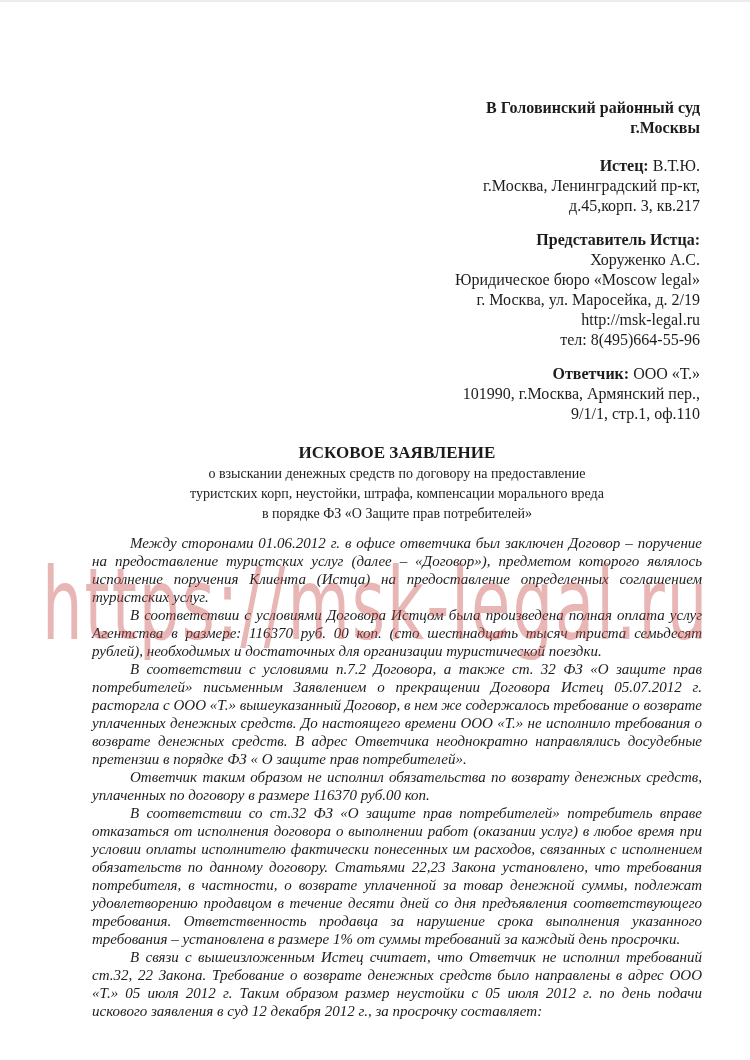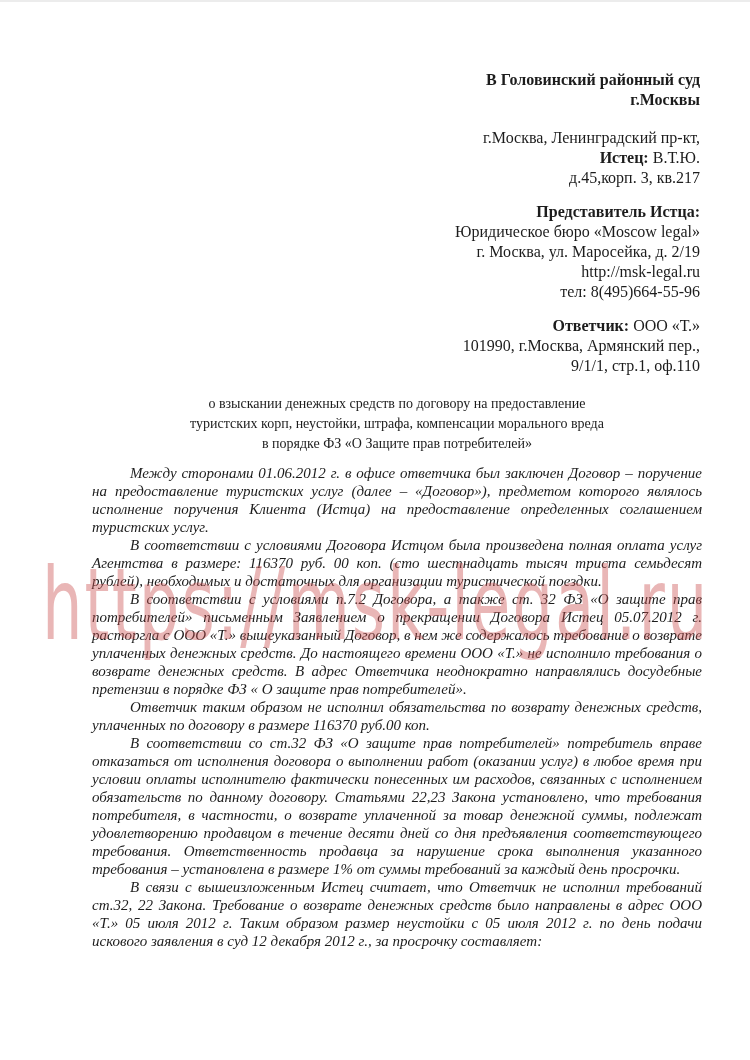--- a/index.html
+++ b/index.html
@@ -16,21 +16,21 @@
     color: #1c1c1c;
   }
   .scan-edge-top {
     position: absolute;
     top: 0; left: 0; right: 0;
     height: 2px;
     background: #ececec;
   }
   .page {
     position: relative;
-    padding-top: 70px;
+    padding-top: 98px;
     z-index: 1;
   }
   
   .header-block {
     margin-left: 95px;
     margin-right: 50px;
     text-align: right;
     font-size: 16px;
     line-height: 20px;
   }
@@ -95,42 +95,44 @@
 <div class="page">
 
   <div class="header-block">
 
     <div class="header-group first">
       <div class="b">В Головинский районный суд</div>
       <div class="b">г.Москвы</div>
     </div>
 
     <div class="header-group second">
+      <div><span class="b">Истец:</span> <span>В.Т.Ю.</span></div>
       <div>г.Москва, Ленинградский пр-кт,</div>
-      <div><span class="b">Истец:</span> <span>В.Т.Ю.</span></div>
       <div>д.45,корп. 3, кв.217</div>
     </div>
 
     <div class="header-group">
       <div class="b">Представитель Истца:</div>
+      <div>Хоруженко А.С.</div>
       <div>Юридическое бюро «Moscow legal»</div>
       <div>г. Москва, ул. Маросейка, д. 2/19</div>
       <div>http://msk-legal.ru</div>
       <div>тел: 8(495)664-55-96</div>
     </div>
 
     <div class="header-group">
       <div><span class="b">Ответчик:</span> <span>ООО «Т.»</span></div>
       <div>101990, г.Москва, Армянский пер.,</div>
       <div>9/1/1, стр.1, оф.110</div>
     </div>
 
   </div>
 
   <div class="title-block">
+    <div class="doc-title">ИСКОВОЕ ЗАЯВЛЕНИЕ</div>
     <div class="doc-subtitle">о взыскании денежных средств по договору на предоставление</div>
     <div class="doc-subtitle">туристских корп, неустойки, штрафа, компенсации морального вреда</div>
     <div class="doc-subtitle">в порядке ФЗ «О Защите прав потребителей»</div>
   </div>
 
   <div class="body-text">
     <p>Между сторонами 01.06.2012 г. в офисе ответчика был заключен Договор – поручение на предоставление туристских услуг (далее – «Договор»), предметом которого являлось исполнение поручения Клиента (Истца) на предоставление определенных соглашением туристских услуг.</p>
     <p>В соответствии с условиями Договора Истцом была произведена полная оплата услуг Агентства в размере: 116370 руб. 00 коп. (сто шестнадцать тысяч триста семьдесят рублей), необходимых и достаточных для организации туристической поездки.</p>
     <p>В соответствии с условиями п.7.2 Договора, а также ст. 32 ФЗ «О защите прав потребителей» письменным Заявлением о прекращении Договора Истец 05.07.2012 г. расторгла с ООО «Т.» вышеуказанный Договор, в нем же содержалось требование о возврате уплаченных денежных средств. До настоящего времени ООО «Т.» не исполнило требования о возврате денежных средств. В адрес Ответчика неоднократно направлялись досудебные претензии в порядке ФЗ « О защите прав потребителей».</p>
     <p>Ответчик таким образом не исполнил обязательства по возврату денежных средств, уплаченных по договору в размере 116370 руб.00 коп.</p>

